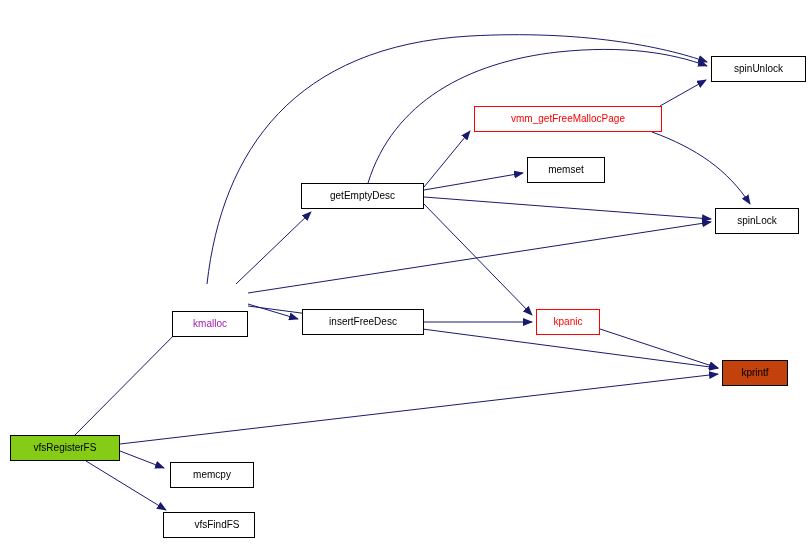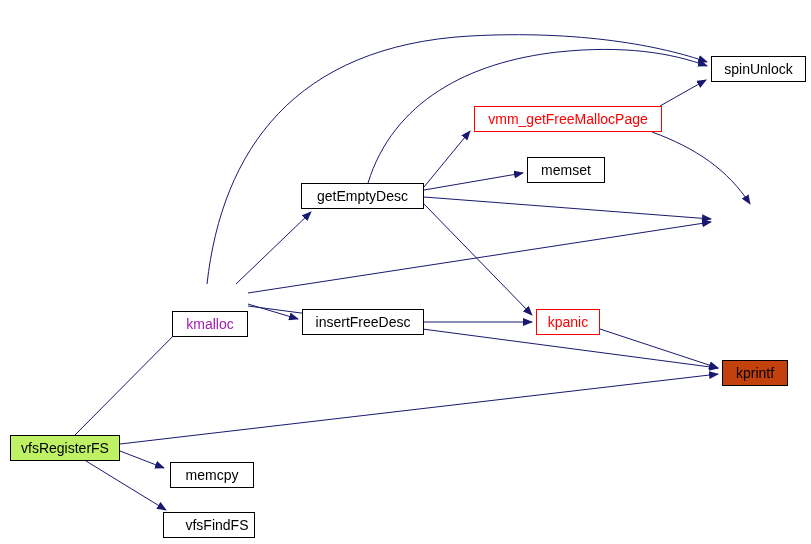--- a/index.html
+++ b/index.html
@@ -24,21 +24,21 @@
     pointer-events: none;
   }
   .node {
     position: absolute;
     box-sizing: border-box;
     display: flex;
     align-items: center;
     justify-content: center;
     background: #ffffff;
     border: 1px solid #000000;
-    font-size: 14px;
+    font-size: 10px;
     line-height: 1;
     white-space: nowrap;
     cursor: pointer;
   }
   .edge-path {
     fill: none;
     stroke-width: 1px;
   }
 </style>
 </head>
@@ -63,24 +63,25 @@
       <path d="M424,187 L470,131" class="edge-path" stroke="#191970" marker-end="url(#arrow)"></path>
       <path d="M424,190 L523,173" class="edge-path" stroke="#191970" marker-end="url(#arrow)"></path>
       <path d="M424,197 L711,219" class="edge-path" stroke="#191970" marker-end="url(#arrow)"></path>
       <path d="M368,183 C393,102 468,62 558,52 C624,45 672,53 707,66" class="edge-path" stroke="#191970" marker-end="url(#arrow)"></path>
       <path d="M424,204 L532,315" class="edge-path" stroke="#191970" marker-end="url(#arrow)"></path>
       <path d="M424,322 L532,322" class="edge-path" stroke="#191970" marker-end="url(#arrow)"></path>
       <path d="M652,132 C696,148 728,170 750,204" class="edge-path" stroke="#191970" marker-end="url(#arrow)"></path>
       <path d="M660,106 L706,80" class="edge-path" stroke="#191970" marker-end="url(#arrow)"></path>
       <path d="M600,329 L718,368" class="edge-path" stroke="#191970" marker-end="url(#arrow)"></path>
     </svg>
-<div class="node" style="left: 10px; top: 435px; width: 110px; height: 26px; background: #bef264; border-color: rgb(0, 0, 0); color: rgb(0, 0, 0);">vfsRegisterFS</div>
+<div class="node" style="left: 10px; top: 435px; width: 110px; height: 26px; background: #84cc16; border-color: rgb(0, 0, 0); color: rgb(0, 0, 0);">vfsRegisterFS</div>
     <div class="node" style="left: 170px; top: 462px; width: 84px; height: 26px; background: rgb(255, 255, 255); border-color: rgb(0, 0, 0); color: rgb(0, 0, 0);">memcpy</div>
     <div class="node" style="left: 163px; top: 512px; width: 92px; height: 26px; background: rgb(255, 255, 255); border-color: rgb(0, 0, 0); color: rgb(0, 0, 0); padding-left: 16px;">vfsFindFS</div>
     <div class="node" style="left: 172px; top: 284px; width: 76px; height: 26px; background: rgb(255, 255, 255); border-color: rgb(0, 0, 0); color: #a21caf; margin-top: 27px;">kmalloc</div>
     <div class="node" style="left: 302px; top: 309px; width: 122px; height: 26px; background: rgb(255, 255, 255); border-color: rgb(0, 0, 0); color: rgb(0, 0, 0);">insertFreeDesc</div>
     <div class="node" style="left: 301px; top: 183px; width: 123px; height: 26px; background: rgb(255, 255, 255); border-color: rgb(0, 0, 0); color: rgb(0, 0, 0);">getEmptyDesc</div>
     <div class="node" style="left: 474px; top: 106px; width: 188px; height: 26px; background: rgb(255, 255, 255); border-color: rgb(255, 0, 0); color: rgb(255, 0, 0);">vmm_getFreeMallocPage</div>
     <div class="node" style="left: 527px; top: 157px; width: 78px; height: 26px; background: rgb(255, 255, 255); border-color: rgb(0, 0, 0); color: rgb(0, 0, 0);">memset</div>
     <div class="node" style="left: 536px; top: 309px; width: 64px; height: 26px; background: rgb(255, 255, 255); border-color: rgb(255, 0, 0); color: rgb(255, 0, 0);">kpanic</div>
     <div class="node" style="left: 711px; top: 56px; width: 95px; height: 26px; background: rgb(255, 255, 255); border-color: rgb(0, 0, 0); color: rgb(0, 0, 0);">spinUnlock</div>
+    <div class="node" style="left: 715px; top: 208px; width: 84px; height: 26px; background: rgb(255, 255, 255); border-color: rgb(0, 0, 0); color: rgb(0, 0, 0);">spinLock</div>
     <div class="node" style="left: 722px; top: 360px; width: 66px; height: 26px; background: #c2410c; border-color: rgb(0, 0, 0); color: rgb(0, 0, 0);">kprintf</div>
   </div>
 
 </body></html>

